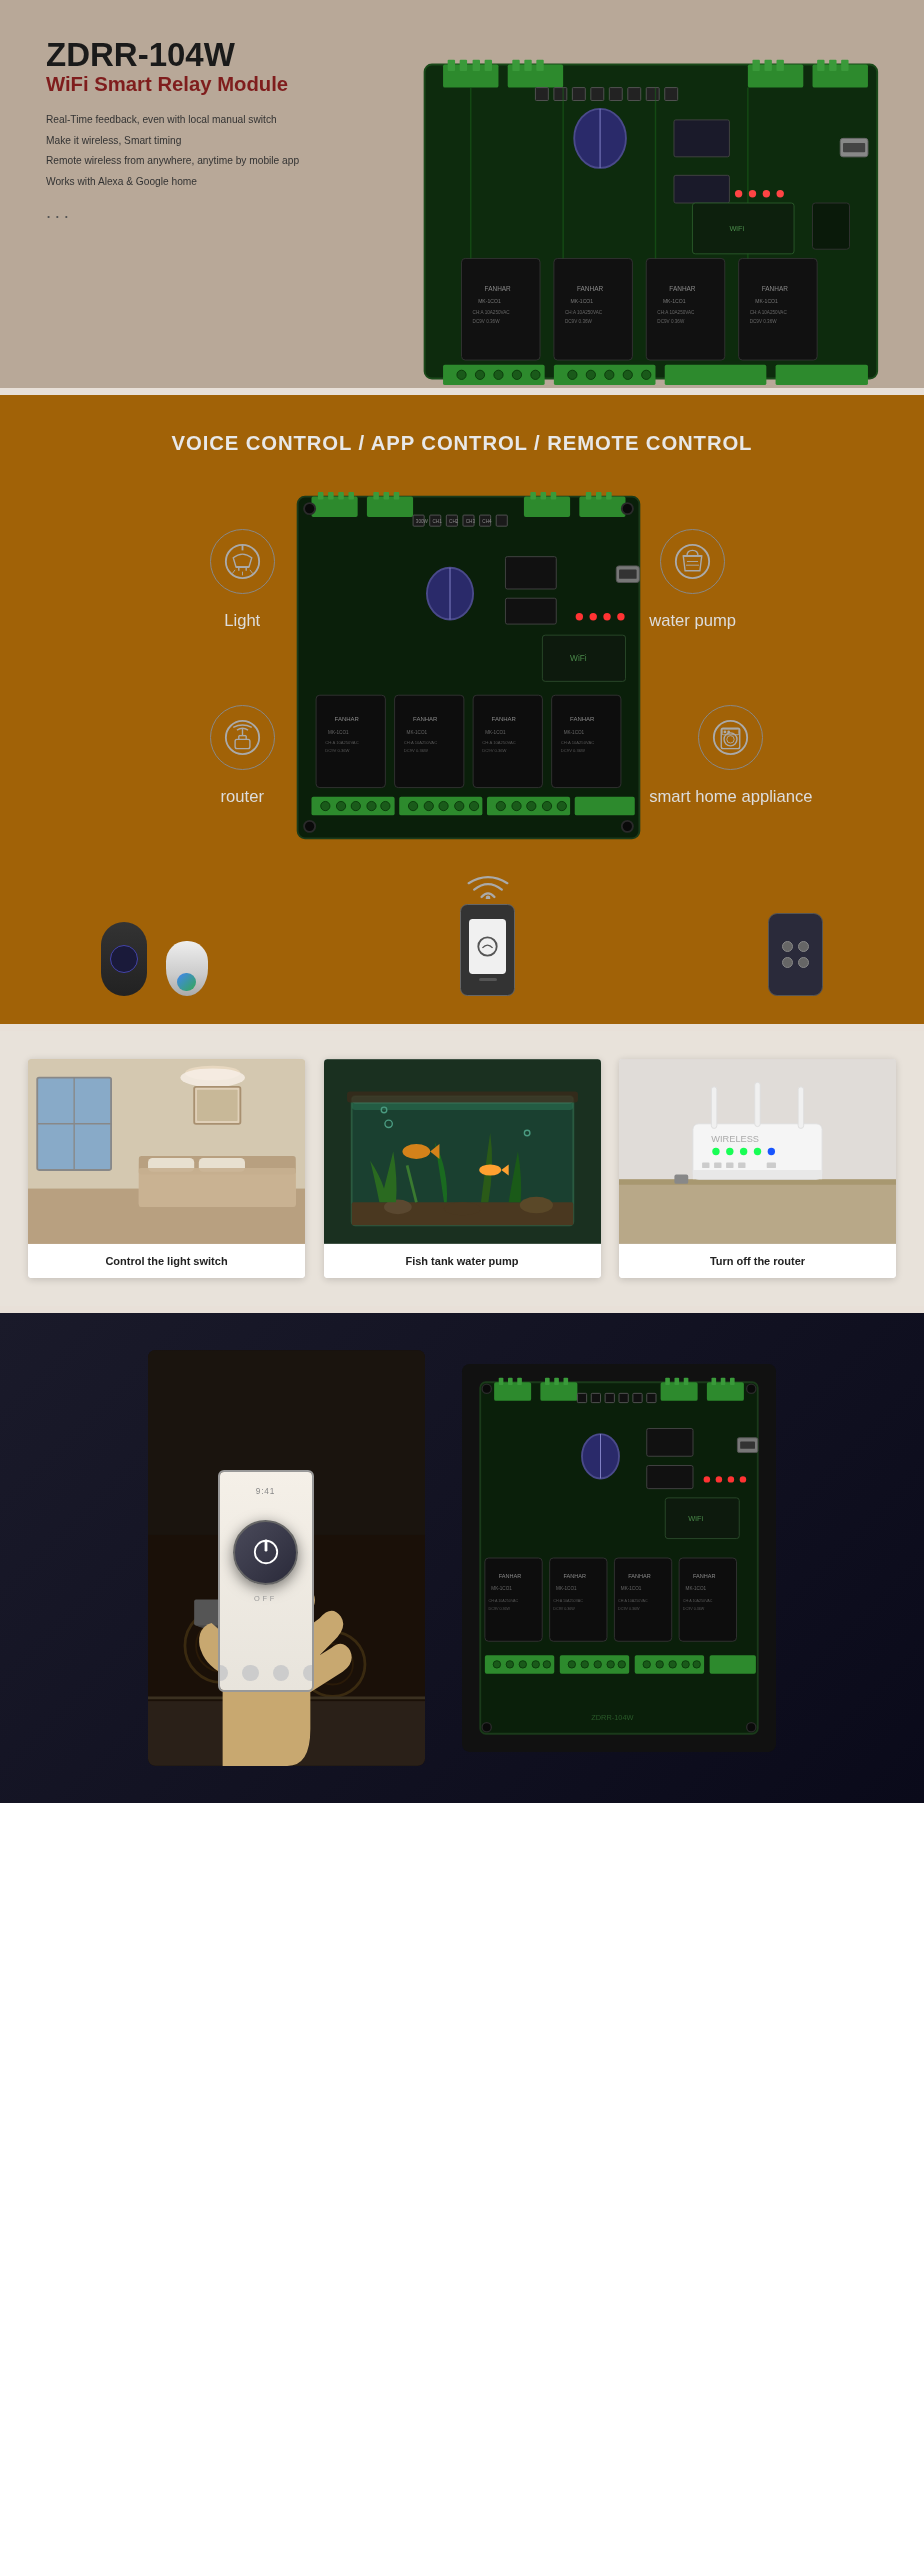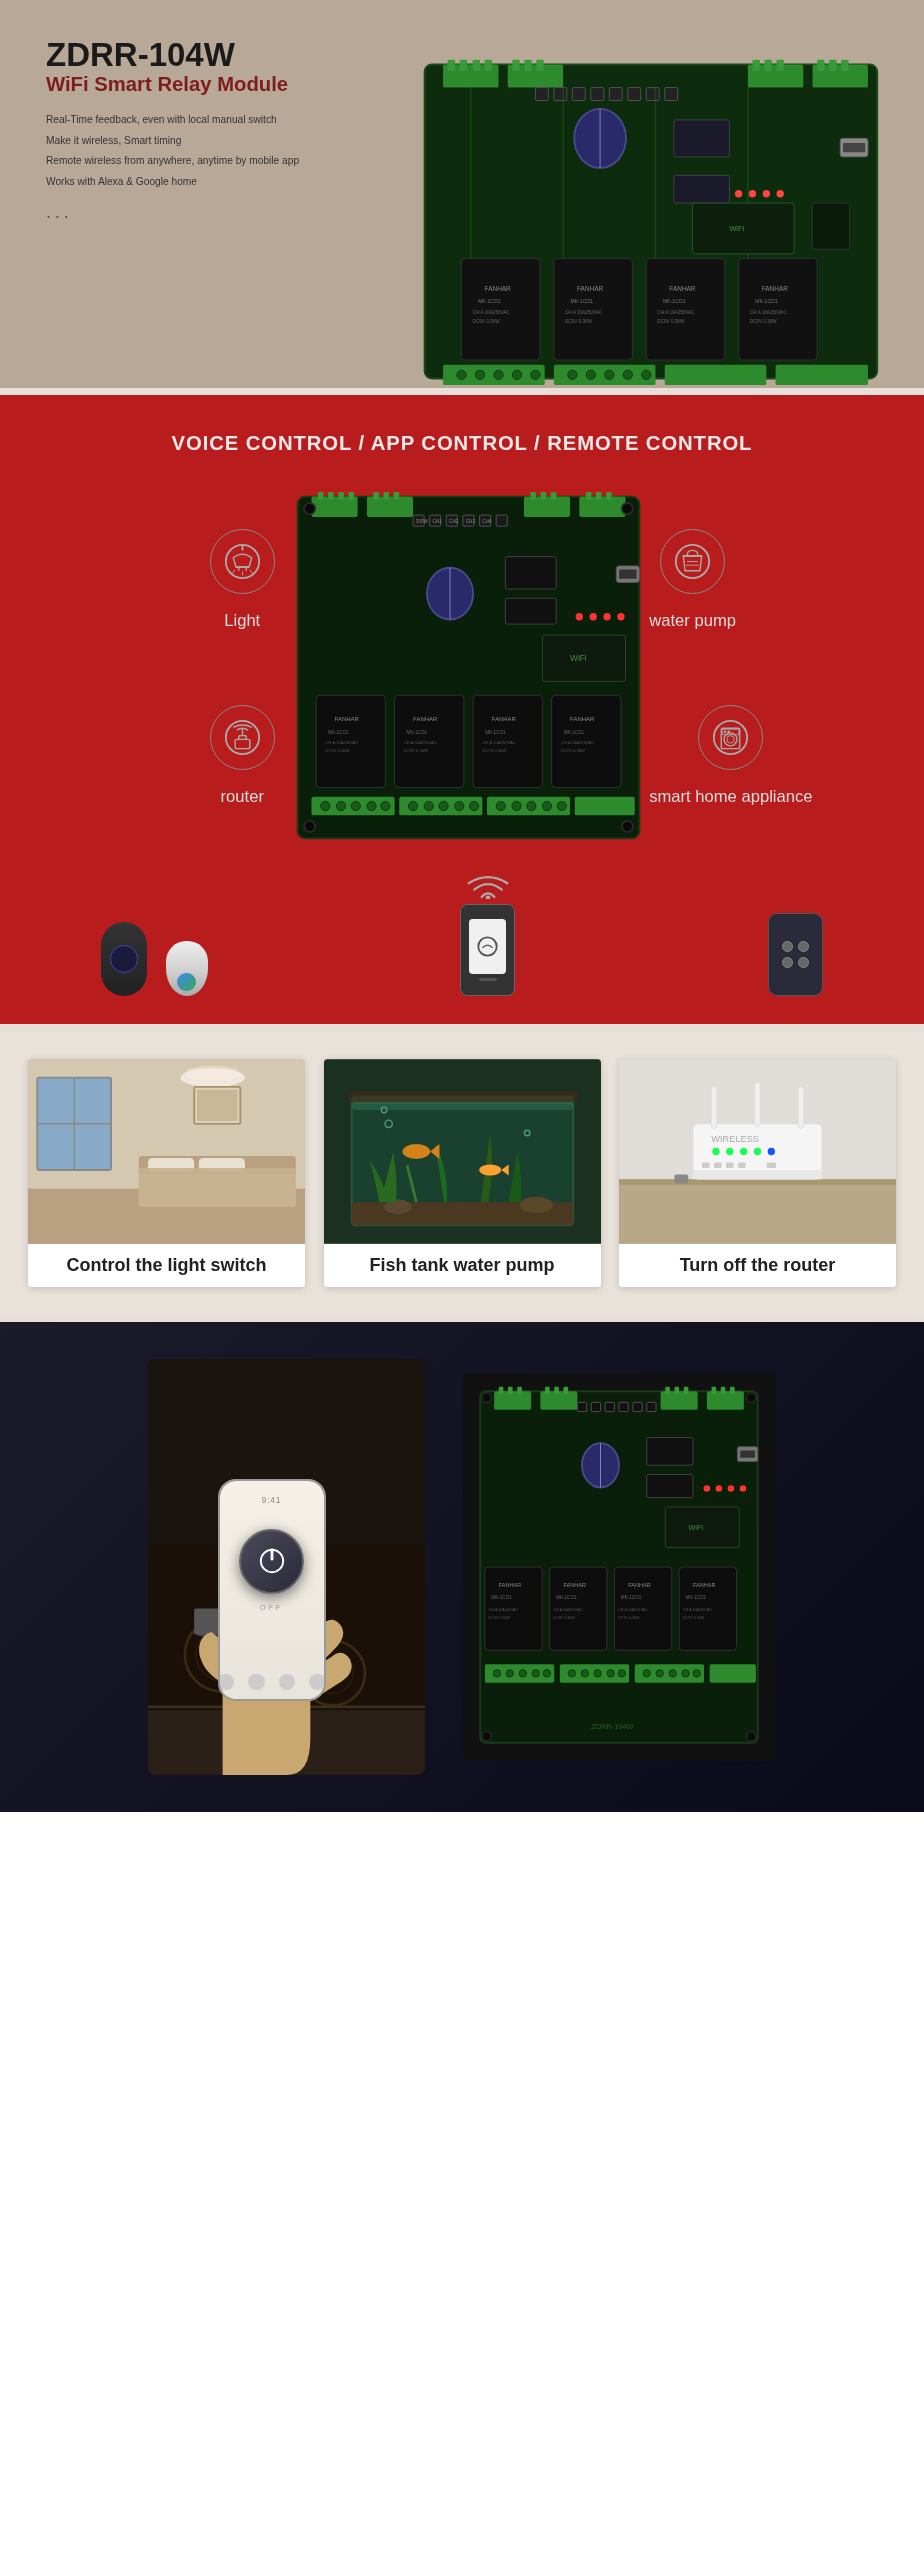--- a/index.html
+++ b/index.html
@@ -89,21 +89,21 @@
       box-shadow: 0 1.8px 7.4px rgba(0,0,0,0.15);
     }
     .photo-placeholder {
       width: 100%;
       height: 185px;
       position: relative;
       overflow: hidden;
     }
     .photo-caption {
       padding: 11px 15px;
-      font-size: 18px;
+      font-size: 11px;
       font-weight: 600;
       color: #222;
       text-align: center;
       background: white;
     }
 
     .section-divider {
       height: 7.4px;
       background: #e8e0d8;
     }
@@ -235,21 +235,21 @@
       <rect x="430" y="170" width="40" height="50" rx="3" fill="#0a1a0a" stroke="#333" stroke-width="1"></rect>
 
       <rect x="300" y="170" width="110" height="55" rx="3" fill="#0d200d" stroke="#2a5a2a" stroke-width="1"></rect>
       <text x="340" y="200" fill="#4a8a4a" font-size="8" font-family="Arial">WiFi</text>
     </svg>
   </div>
 </section>
 
 <div class="section-divider"></div>
 
-<section style="background: #b91c1c; padding: 37px 18.5px 18.5px;">
+<section style="background: #a16207; padding: 37px 18.5px 18.5px;">
   <div class="control-title">VOICE CONTROL / APP CONTROL / REMOTE CONTROL</div>
 
   <div style="display: flex; justify-content: center; align-items: center; gap: 0; position: relative; max-width: 832px; margin: 0 auto;">
 
     <div style="display: flex; flex-direction: column; gap: 74px; align-items: flex-end; width: 166px; margin-right: 18.5px;">
 
       <div class="icon-label-block">
         <div class="icon-circle">
           <svg width="37" height="37" viewBox="0 0 40 40">
             <circle cx="20" cy="20" r="18" fill="none" stroke="#aaa" stroke-width="2"></circle>
@@ -629,21 +629,21 @@
 
     <div style="position: absolute; bottom: 0; left: 18.5px; right: 0;">
 
       <svg width="259" height="277" viewBox="0 0 280 300" style="position:absolute;bottom:0;left:0;">
 
         <path d="M60,300 L60,180 Q55,160 65,140 L90,80 Q95,60 110,65 Q120,70 115,90 L105,140 L130,120 Q140,100 155,110 Q165,118 155,135 L145,155 L165,140 Q178,125 188,138 Q196,150 180,165 L165,180 L178,172 Q190,162 198,175 Q204,188 190,198 L155,220 L155,260 Q155,300 130,300 Z" fill="#c8a870"></path>
 
         <path d="M60,200 Q40,190 35,170 Q32,150 48,145 L65,160" fill="#c8a870"></path>
       </svg>
 
-      <div style="position:absolute; bottom: 74px; left: 51px; width: 108px; height: 222px; background: #e8e0d0; border-radius: 18px; border: 2.8px solid #999; overflow:hidden; display:flex; flex-direction:column; align-items:center;">
+      <div style="position:absolute; bottom: 74px; left: 51px; width: 96px; height: 222px; background: #e8e0d0; border-radius: 6px; border: 2.8px solid #999; overflow:hidden; display:flex; flex-direction:column; align-items:center;">
 
         <div style="width:100%; height:100%; background: linear-gradient(180deg, #f5f0e8 0%, #e8e4dc 100%); display:flex; flex-direction:column; align-items:center; justify-content:center; gap:9.2px;">
 
           <div style="font-size:8.3px; color:#888; letter-spacing:0.9px; margin-top:14px;">9:41</div>
 
           <div style="width:65px; height:65px; border-radius:50%; background:linear-gradient(135deg, #4a4a5a, #2a2a3a); border:2.8px solid #666; display:flex; flex-direction:column; align-items:center; justify-content:center; box-shadow: 0 3.7px 14px rgba(0,0,0,0.5); margin-top:14px;">
             <svg width="28" height="28" viewBox="0 0 30 30">
               <circle cx="15" cy="15" r="12" fill="none" stroke="#ffffff" stroke-width="2"></circle>
               <line x1="15" y1="3" x2="15" y2="13" stroke="#ffffff" stroke-width="3" stroke-linecap="round"></line>
             </svg>

